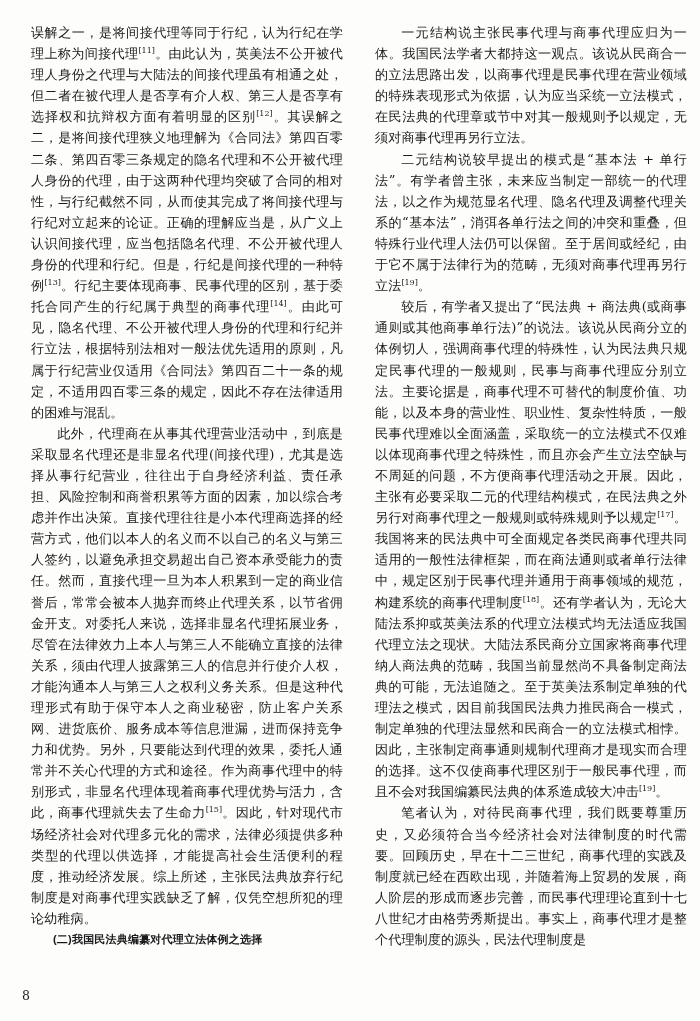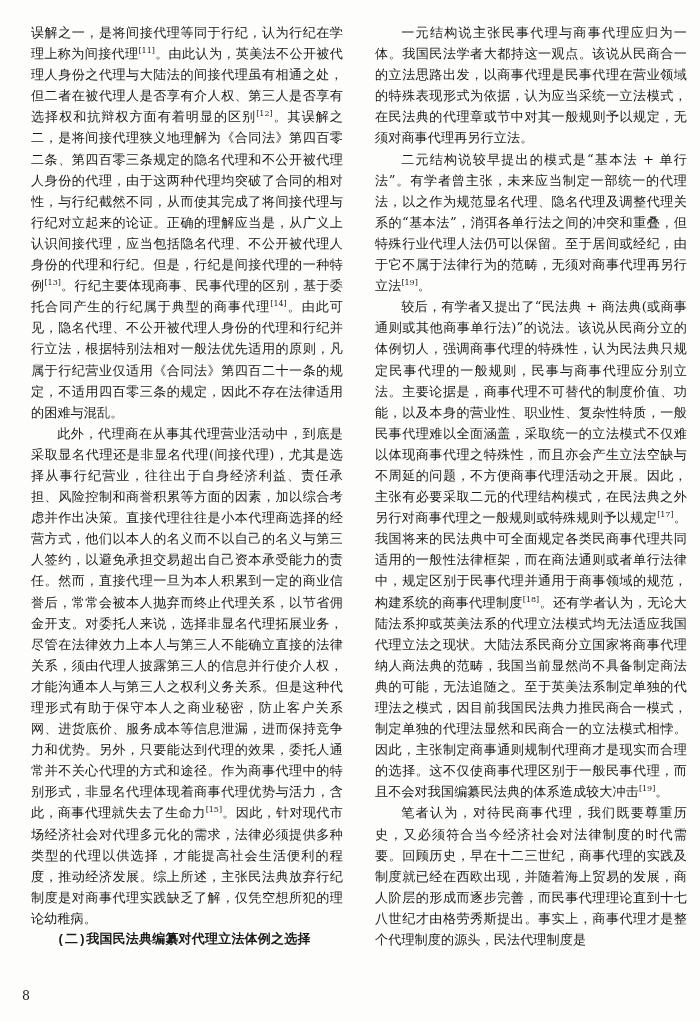--- a/index.html
+++ b/index.html
@@ -40,22 +40,22 @@
     letter-spacing: 0.1px;
     word-break: break-all;
     color: #1a1a1a;
   }
   p.indent {
     text-indent: 2em;
   }
   p.heading {
     text-indent: 2em;
     font-weight: bold;
-    font-family: Liberation Mono, monospace;
-    font-size: 13px;
+    font-family: Liberation Sans, sans-serif;
+    font-size: 11px;
     letter-spacing: 0.2px;
   }
   sup {
     font-size: 8px;
     vertical-align: super;
     line-height: 0;
     letter-spacing: 0;
   }
   .folio {
     position: absolute;

